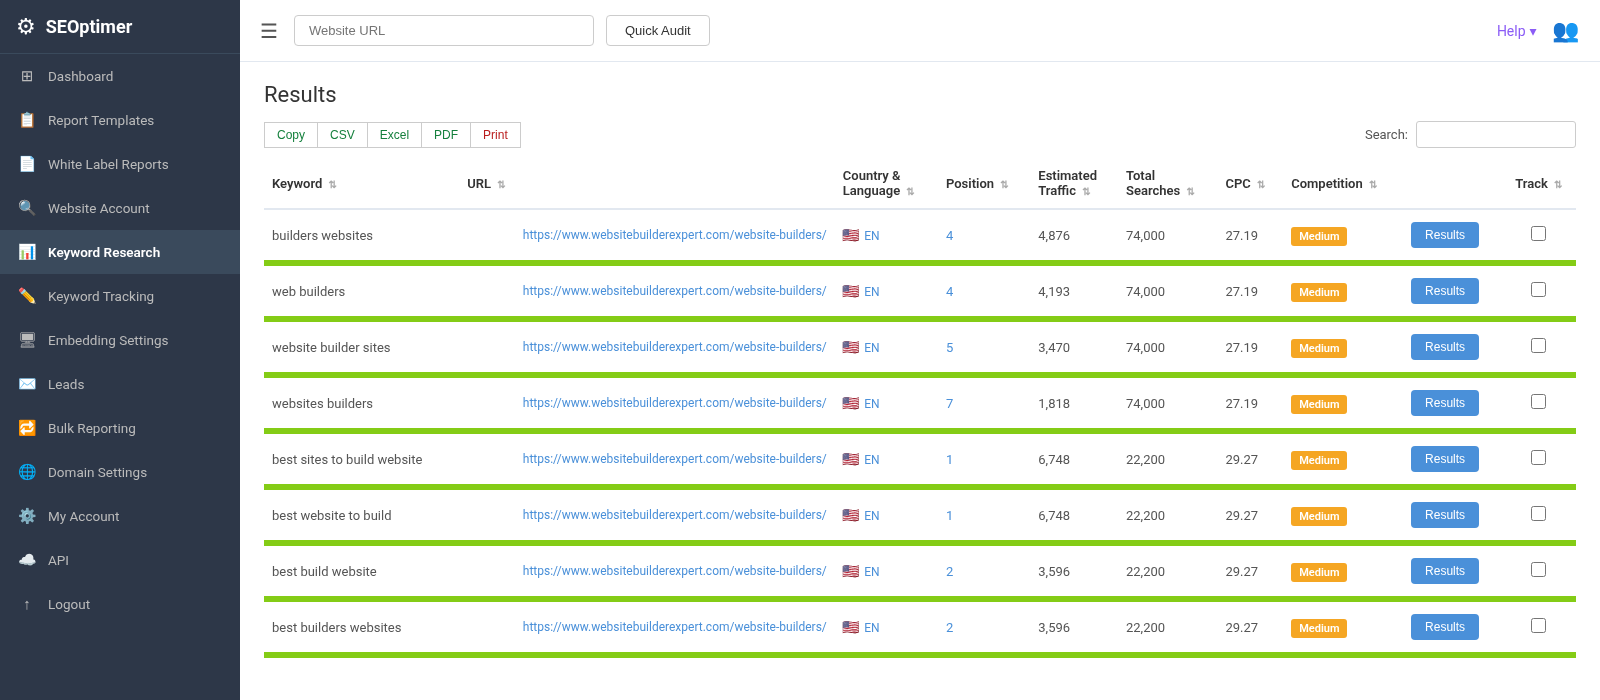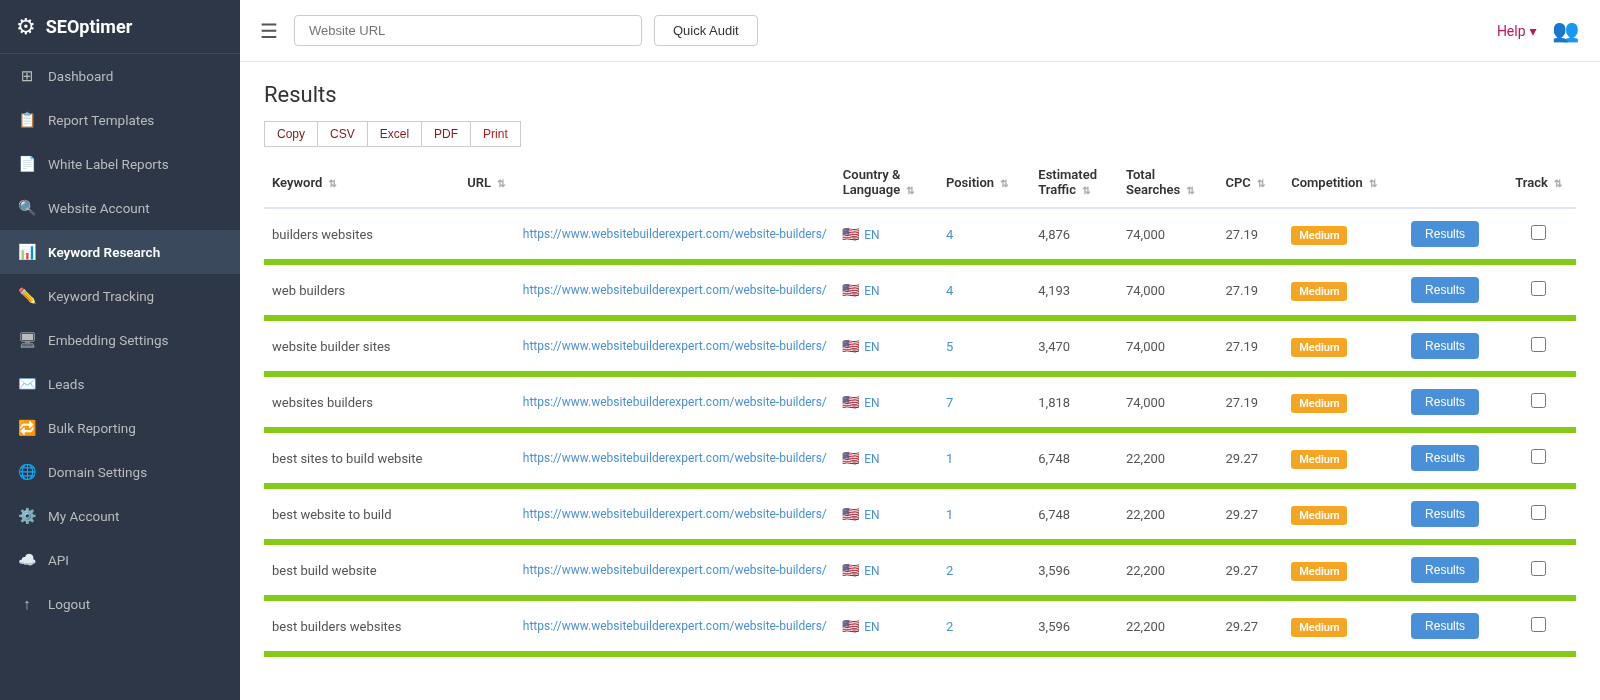--- a/index.html
+++ b/index.html
@@ -22,37 +22,37 @@
 
     
     #main { flex: 1; display: flex; flex-direction: column; overflow: hidden; }
 
     
     #topbar {
       background: #fff; border-bottom: 1px solid #e2e8f0; padding: 0 20px; height: 62px; display: flex; align-items: center; gap: 12px; flex-shrink: 0;
     }
     #menu-icon { font-size: 20px; color: #555; cursor: pointer; margin-right: 4px; }
     #url-input {
-      border: 1px solid #ccc; border-radius: 4px; padding: 7px 14px; font-size: 13px; width: 348px; color: #555; outline: none;
+      border: 1px solid #ccc; border-radius: 4px; padding: 7px 14px; font-size: 13px; width: 300px; color: #555; outline: none;
     }
     #quick-audit-btn {
       background: #fff; border: 1px solid #ccc; border-radius: 4px; padding: 7px 18px; font-size: 13px; cursor: pointer; color: #333; text-align: center;
     }
     .topbar-right { margin-left: auto; display: flex; align-items: center; gap: 16px; }
-    #help-btn { color: #be185d; font-size: 14px; cursor: pointer; display: flex; align-items: center; gap: 4px; }
+    #help-btn { color: #8b5cf6; font-size: 14px; cursor: pointer; display: flex; align-items: center; gap: 4px; }
     #user-icon { font-size: 22px; color: #4a90d9; cursor: pointer; }
 
     
     #content { flex: 1; overflow-y: auto; padding: 20px 24px; background: #fff; }
     #results-title { font-size: 22px; font-weight: 400; color: #333; margin-bottom: 14px; }
 
     
     .table-controls { display: flex; align-items: center; margin-bottom: 10px; gap: 0; }
     .tbl-btn {
-      border: 1px solid #ccc; background: #fff; padding: 5px 12px; font-size: 12px; cursor: pointer; color: #7f1d1d;
+      border: 1px solid #ccc; background: #fff; padding: 5px 12px; font-size: 12px; cursor: pointer; color: #15803d;
     }
     .tbl-btn:not(:first-child) { border-left: none; }
     .print-btn { color: #b91c1c; }
     .search-area { margin-left: auto; display: flex; align-items: center; gap: 8px; }
     .search-label { color: #555; font-size: 13px; }
     .search-input { border: 1px solid #ccc; padding: 5px 10px; border-radius: 3px; font-size: 13px; width: 160px; outline: none; }
 
     
     table { width: 100%; border-collapse: collapse; font-size: 13px; }
     thead tr { border-bottom: 2px solid #e2e8f0; }
@@ -154,20 +154,24 @@
 
   <div id="content">
     <h2 id="results-title">Results</h2>
 
     <div class="table-controls">
       <button class="tbl-btn">Copy</button>
       <button class="tbl-btn">CSV</button>
       <button class="tbl-btn">Excel</button>
       <button class="tbl-btn">PDF</button>
       <button class="tbl-btn print-btn">Print</button>
+      <div class="search-area">
+        <span class="search-label">Search:</span>
+        <input class="search-input" type="text" style="">
+      </div>
     </div>
 
     <table>
       <thead>
         <tr>
           <th>Keyword <span class="sort-icon">⇅</span></th>
           <th>URL <span class="sort-icon">⇅</span></th>
           <th>Country &amp;<br>Language <span class="sort-icon">⇅</span></th>
           <th>Position <span class="sort-icon">⇅</span></th>
           <th>Estimated<br>Traffic <span class="sort-icon">⇅</span></th>

